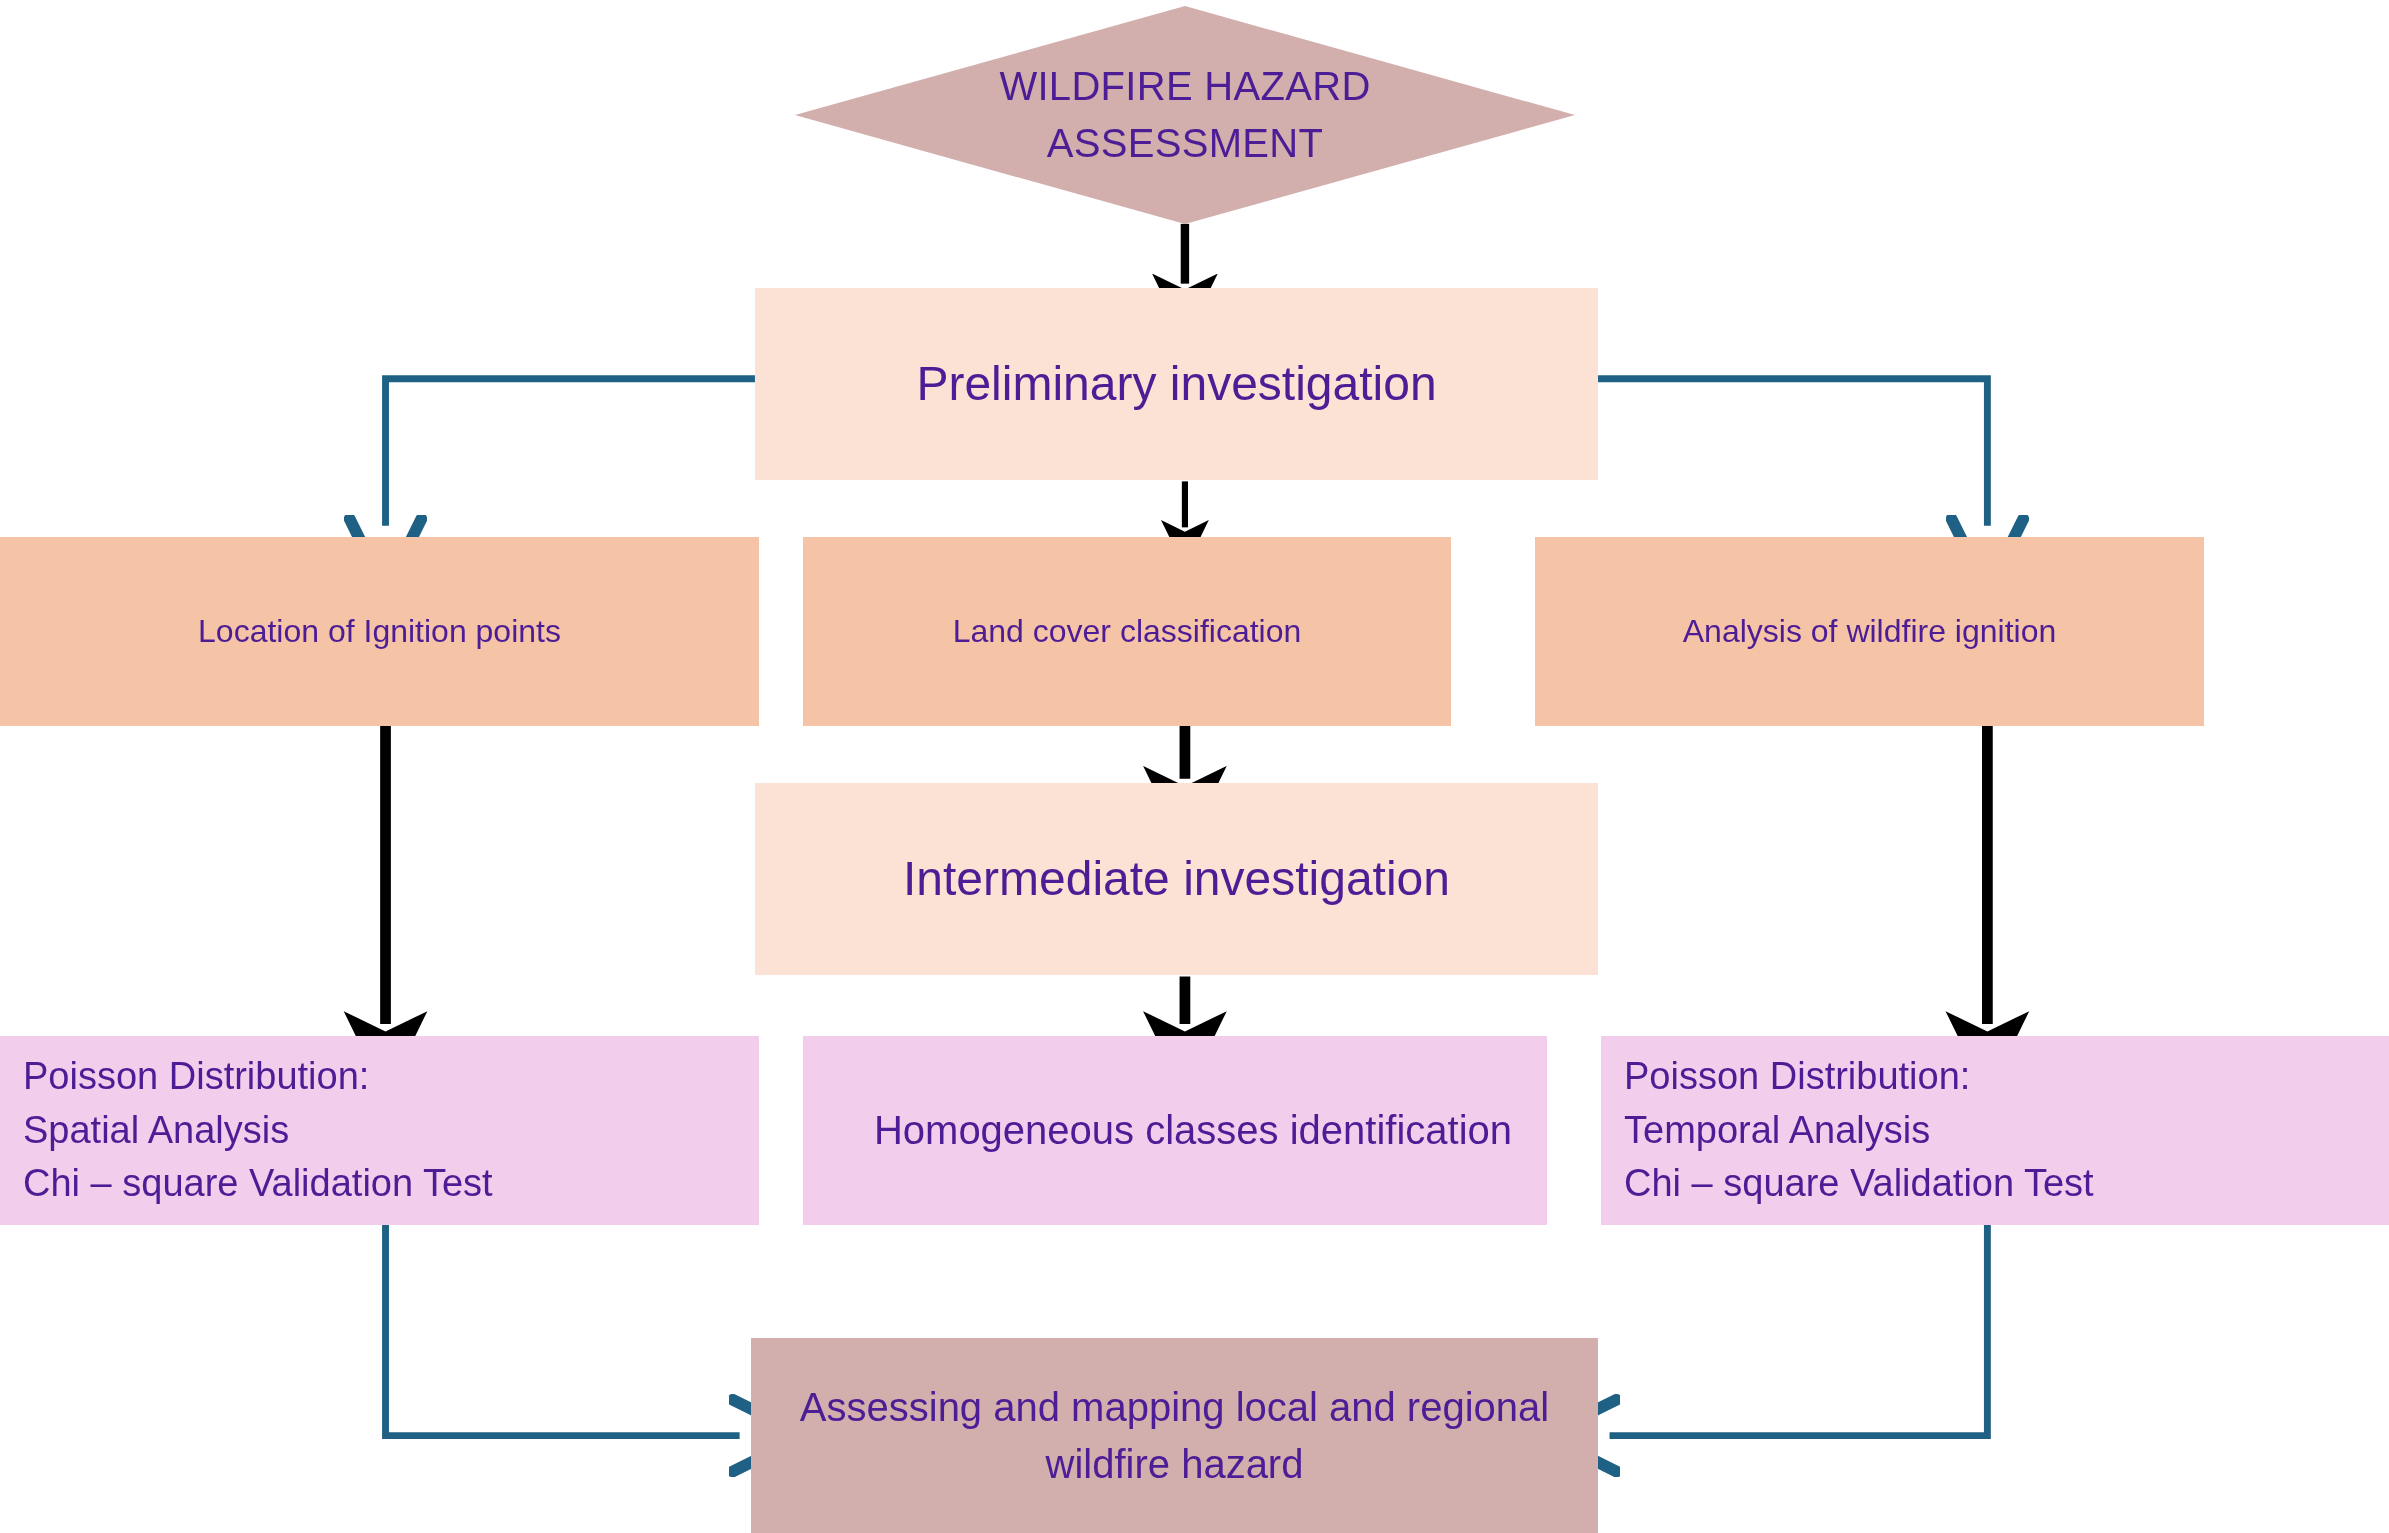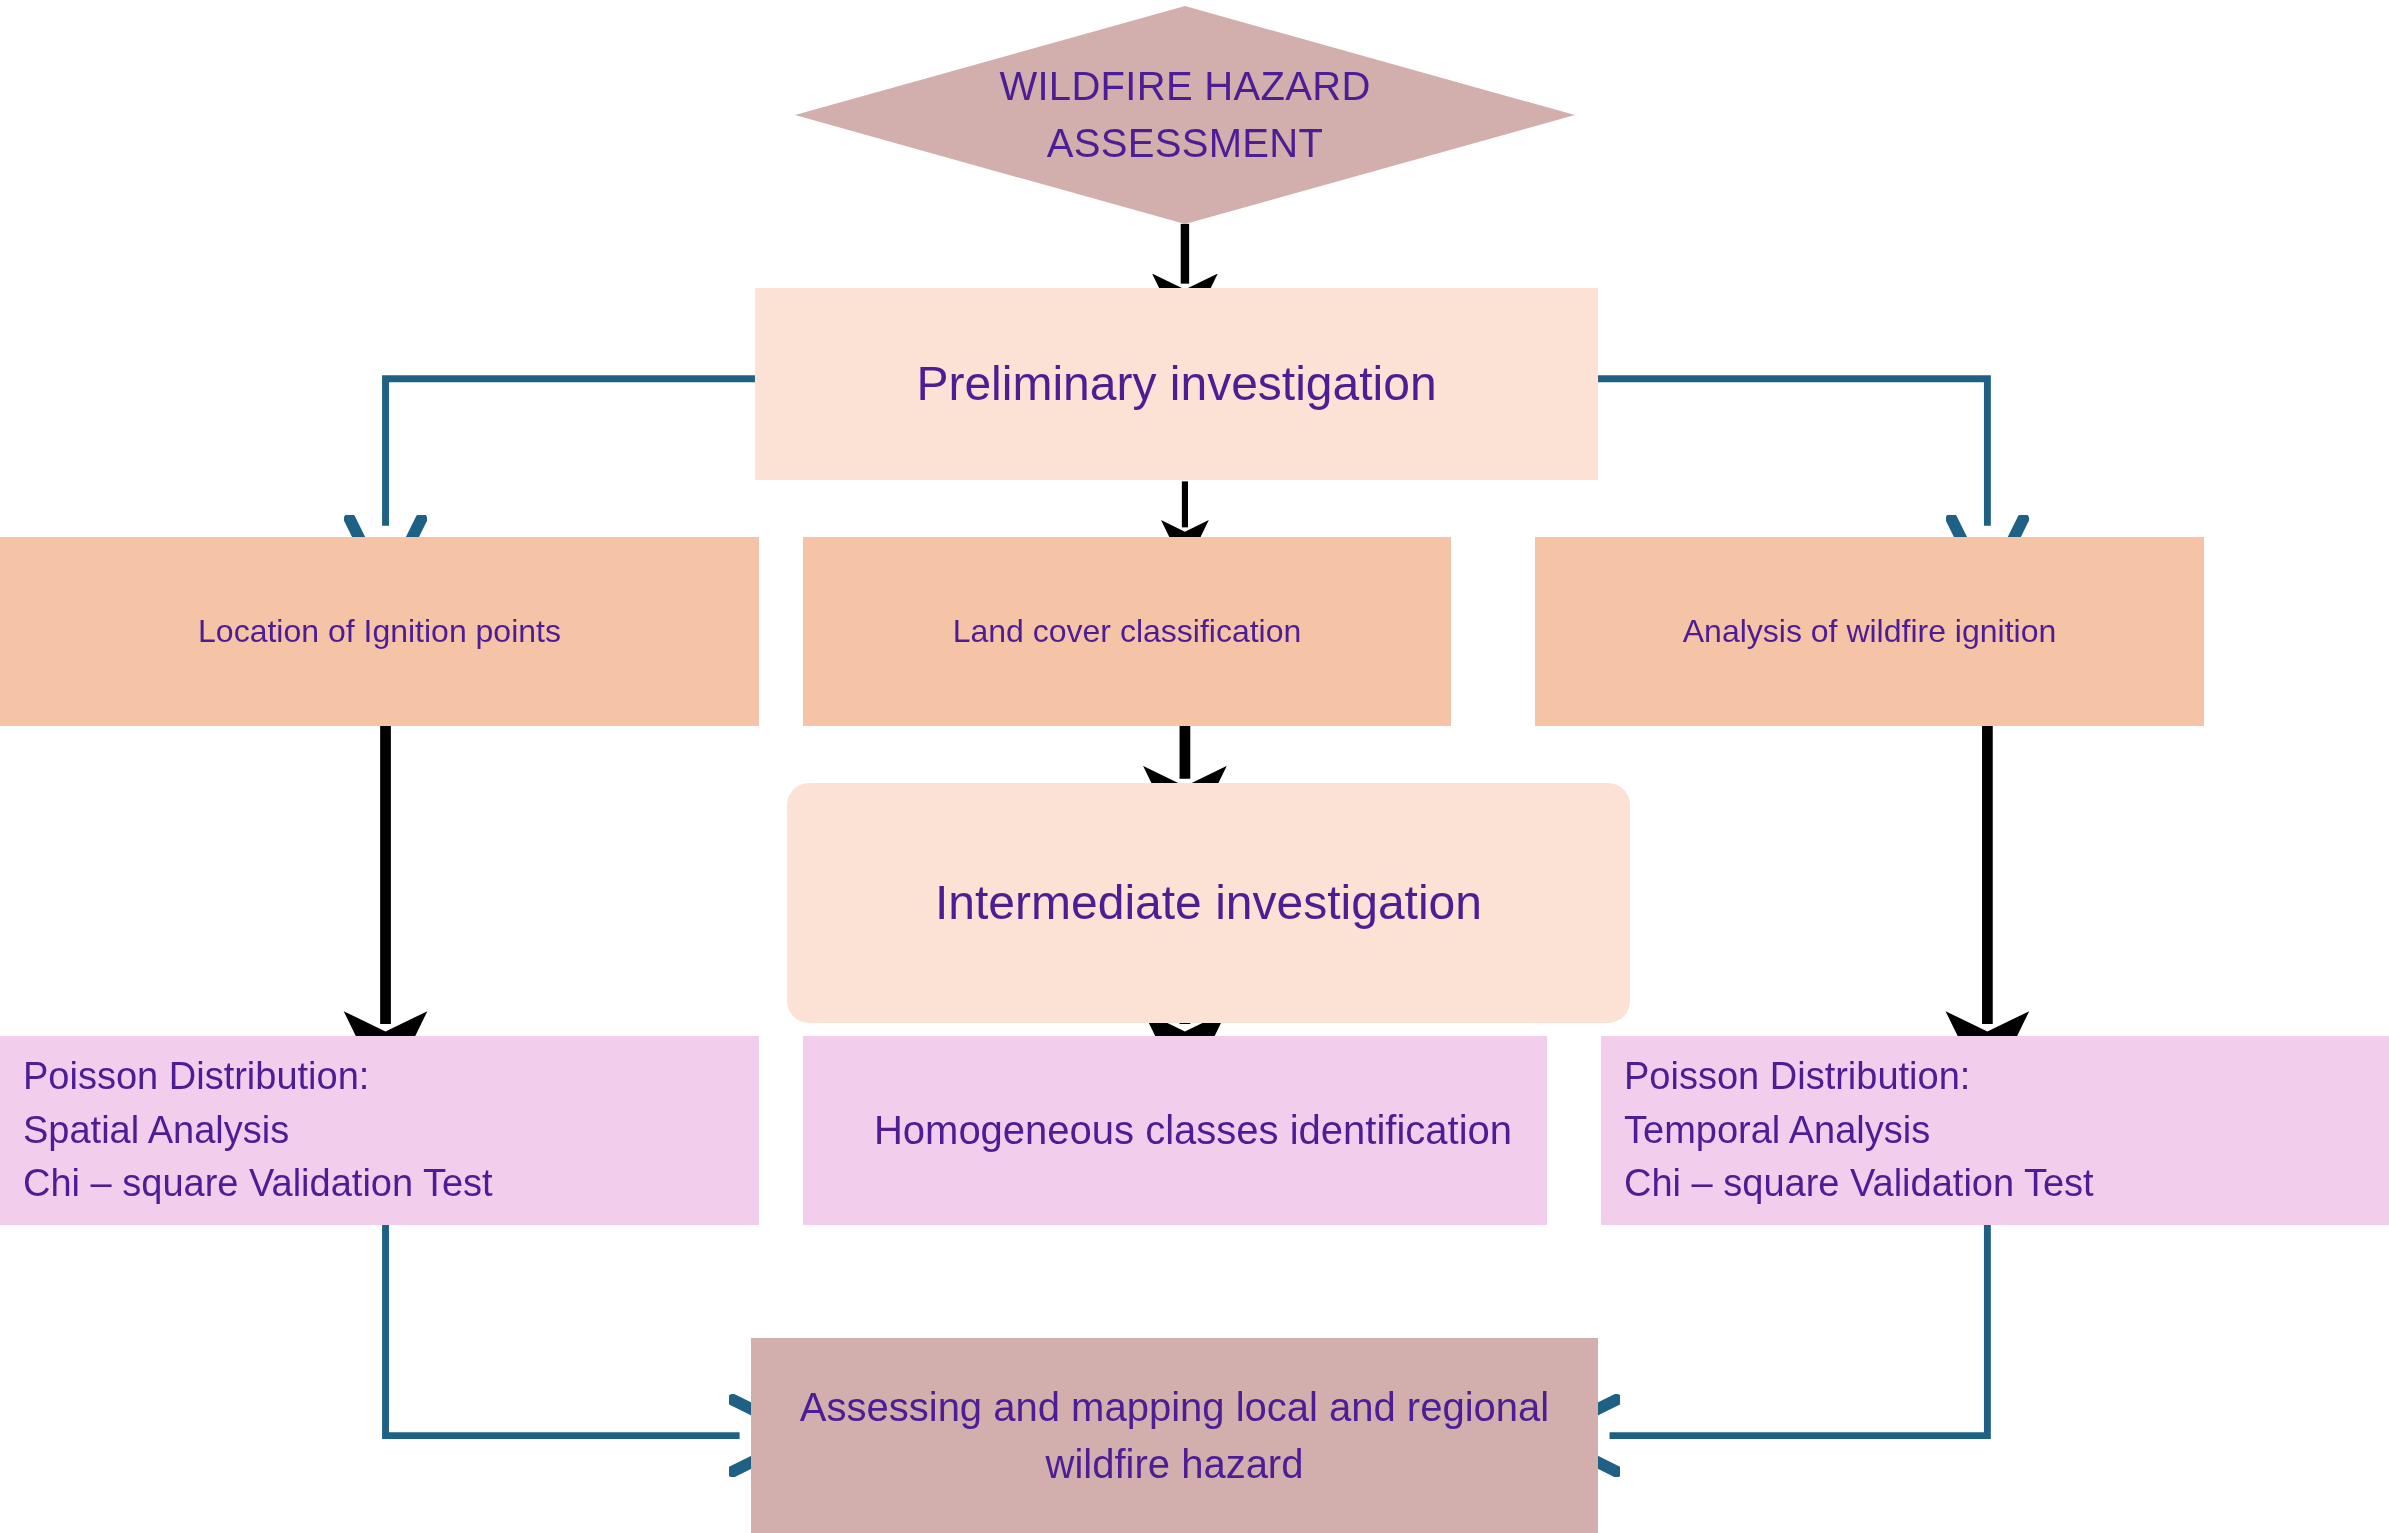--- a/index.html
+++ b/index.html
@@ -55,21 +55,21 @@
     letter-spacing: 0.3px;
   }
 
   
   .peach {
     background: #fbe2d4;
     text-align: center;
   }
   .peach .txt { font-size: 48px; }
   #node-preliminary { left: 755px; top: 288px; width: 843px; height: 192px; }
-  #node-intermediate { left: 787px; top: 783px; width: 843px; height: 240px; border-radius: 22px; }
+  #node-intermediate { left: 755px; top: 783px; width: 843px; height: 192px; }
 
   
   .orange {
     background: #f5c3a6;
     text-align: center;
     top: 537px;
     height: 189px;
   }
   .orange .txt { font-size: 32px; }
   #node-ignition-location { left: 0px; width: 759px; }

